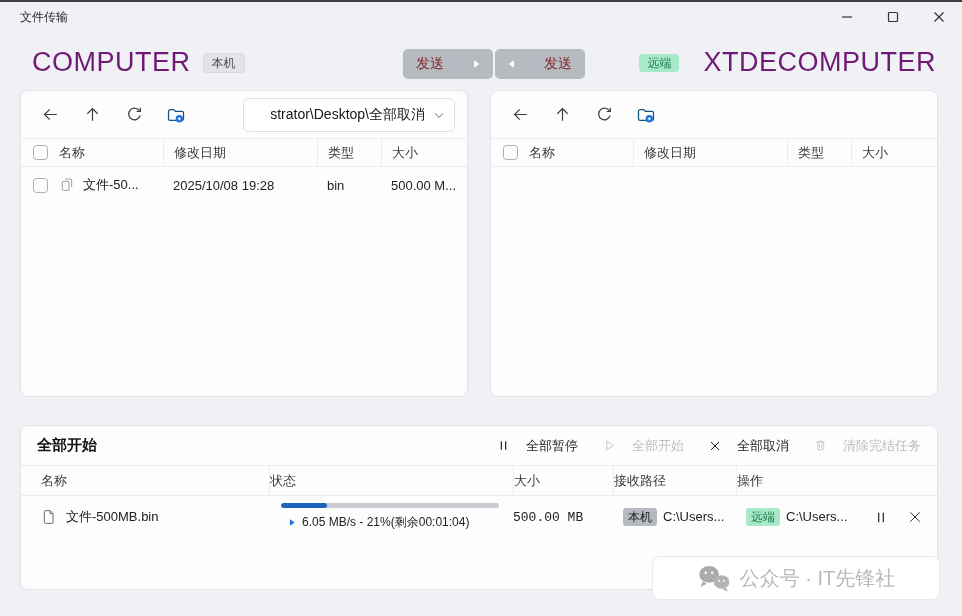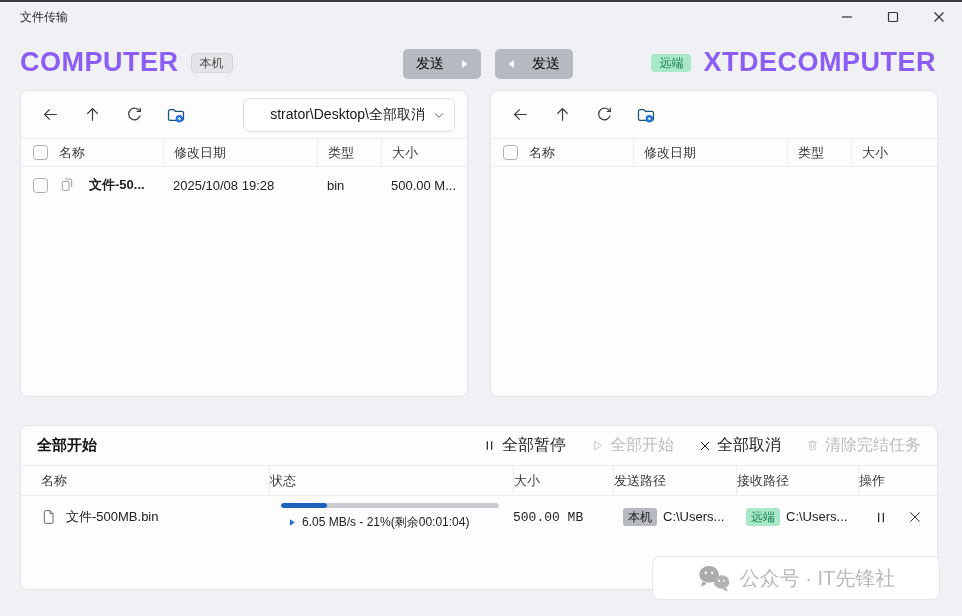--- a/index.html
+++ b/index.html
@@ -16,26 +16,26 @@
   
   .titlebar { position:absolute; top:2px; left:0; right:0; height:30px; display:flex; align-items:center; }
   .titlebar .app-title { margin-left:20px; font-size:12px; color:#2a2a2a; }
   .win-controls { margin-left:auto; display:flex; }
   .win-btn { width:46px; height:30px; display:flex; align-items:center; justify-content:center; background:transparent; border:none; cursor:pointer; }
   .win-btn svg { stroke:#333; stroke-width:1.2; fill:none; }
 
   
   .peer-left { position:absolute; left:20px; top:47px; display:flex; align-items:center; gap:12px; }
   .peer-right { position:absolute; right:26px; top:47px; display:flex; align-items:center; gap:12px; }
-  .peer-name { font-size:27px; font-weight:bold; color:#8b5cf6; letter-spacing:.5px; }
+  .peer-name { font-size:27px; font-weight:normal; color:#701a75; letter-spacing:.5px;margin-left:12px; }
   .badge { font-size:12px; padding:3px 8px; border-radius:4px; line-height:1; }
   .badge-gray { background:#e3e4e7; color:#4d4d4d; border:1px solid #d8d9dc; }
   .badge-green { background:#a7e9c8; color:#1d7a4e; }
   .send-btn { position:absolute; top:49px; height:30px; padding:0 13px; border:none; border-radius:5px;
-    background:#b7bbc1; color:#000000; font-size:14px; display:flex; align-items:center; gap:9px; cursor:default;
+    background:#b7bbc1; color:#7f1d1d; font-size:14px; display:flex; align-items:center; gap:21px; cursor:default;
     font-family:inherit; }
   .send-btn-right { left:403px; }
   .send-btn-left { left:495px; }
 
   
   .panel { position:absolute; background:#fdfdfe; border:1px solid #e2e4e9; border-radius:8px; overflow:hidden; }
   .panel-files { top:90px; width:448px; height:307px; }
   .panel-files.left { left:20px; }
   .panel-files.right { left:490px; }
 
@@ -46,30 +46,30 @@
   .path-box { margin-left:auto; width:212px; height:34px; background:#fff; border:1px solid #dcdee3;
     border-radius:6px; display:flex; align-items:center; padding:0 8px 0 10px; cursor:pointer; }
   .path-text { flex:1; text-align:right; font-size:14px; color:#161616; white-space:nowrap; overflow:hidden; }
   .path-box svg { margin-left:7px; stroke:#555; stroke-width:1.6; fill:none; flex:none; }
 
   .fgrid { display:grid; grid-template-columns:26px 104px 154px 64px 1fr; align-items:center; padding:0 12px; }
   .browser-cols { height:29px; border-top:1px solid #ececf0; border-bottom:1px solid #ececf0;
     font-size:13px; color:#3a3a3a; }
   .cell-sep { border-left:1px solid #ededf0; padding-left:10px; height:100%; display:flex; align-items:center; }
   .file-row { height:36px; font-size:13px; color:#222; }
-  .file-row .fname { display:flex; align-items:center; gap:14px; overflow:hidden; white-space:nowrap;font-weight:bold; }
+  .file-row .fname { display:flex; align-items:center; gap:8px; overflow:hidden; white-space:nowrap; }
   .file-row .fsize { text-align:right; padding-left:10px; overflow:hidden; white-space:nowrap; }
   .cbx { width:15px; height:15px; border:1px solid #aeaeb2; border-radius:3.5px; background:#fdfdfd; display:inline-block; cursor:pointer; }
 
   
   .panel-transfer { left:20px; top:425px; width:918px; height:165px; }
   .transfer-header { height:40px; display:flex; align-items:center; padding:0 16px; border-bottom:1px solid #ebebee; }
   .transfer-title { font-size:15px; font-weight:bold; color:#111; }
   .transfer-actions { margin-left:auto; display:flex; gap:25px; }
-  .t-action { display:flex; align-items:center; gap:6px; font-size:16px; background:none; border:none;
+  .t-action { display:flex; align-items:center; gap:16px; font-size:13px; background:none; border:none;
     cursor:pointer; font-family:inherit; }
   .t-action.enabled { color:#1f1f1f; }
   .t-action.enabled svg { stroke:#1f1f1f; }
   .t-action.disabled { color:#bdbdbf; cursor:default; }
   .t-action.disabled svg { stroke:#bdbdbf; }
   .t-action svg { fill:none; stroke-width:1.5; }
 
   .tgrid { display:grid; grid-template-columns:238px 244px 100px 123px 122px 1fr; align-items:center; padding:0 10px; }
   .transfer-cols { height:30px; font-size:13px; color:#3a3a3a; border-bottom:1px solid #ececf0; }
   .tcell { height:100%; display:flex; align-items:center; }
@@ -267,21 +267,20 @@
           </svg>
         <span>清除完结任务</span>
       </button>
     </div>
   </div>
 
   <div class="tgrid transfer-cols">
     <span class="tcell first">名称</span>
     <span class="tcell sep">状态</span>
     <span class="tcell sep">大小</span>
-    <span class="tcell sep">发送路径</span>
     <span class="tcell sep">接收路径</span>
     <span class="tcell sep">操作</span>
   </div>
 
   <div class="tgrid task-row">
     <span class="task-name">
       <svg width="16" height="18" viewBox="0 0 24 24" style="flex:none">
         <path d="M6 2.5h7.5L18 7v13a1.5 1.5 0 0 1-1.5 1.5h-10A1.5 1.5 0 0 1 5 20V4a1.5 1.5 0 0 1 1-1.5z" fill="none" stroke="#6a6a70" stroke-width="1.5"></path>
         <path d="M13.5 2.5V7H18" fill="none" stroke="#6a6a70" stroke-width="1.5"></path>
       </svg>

